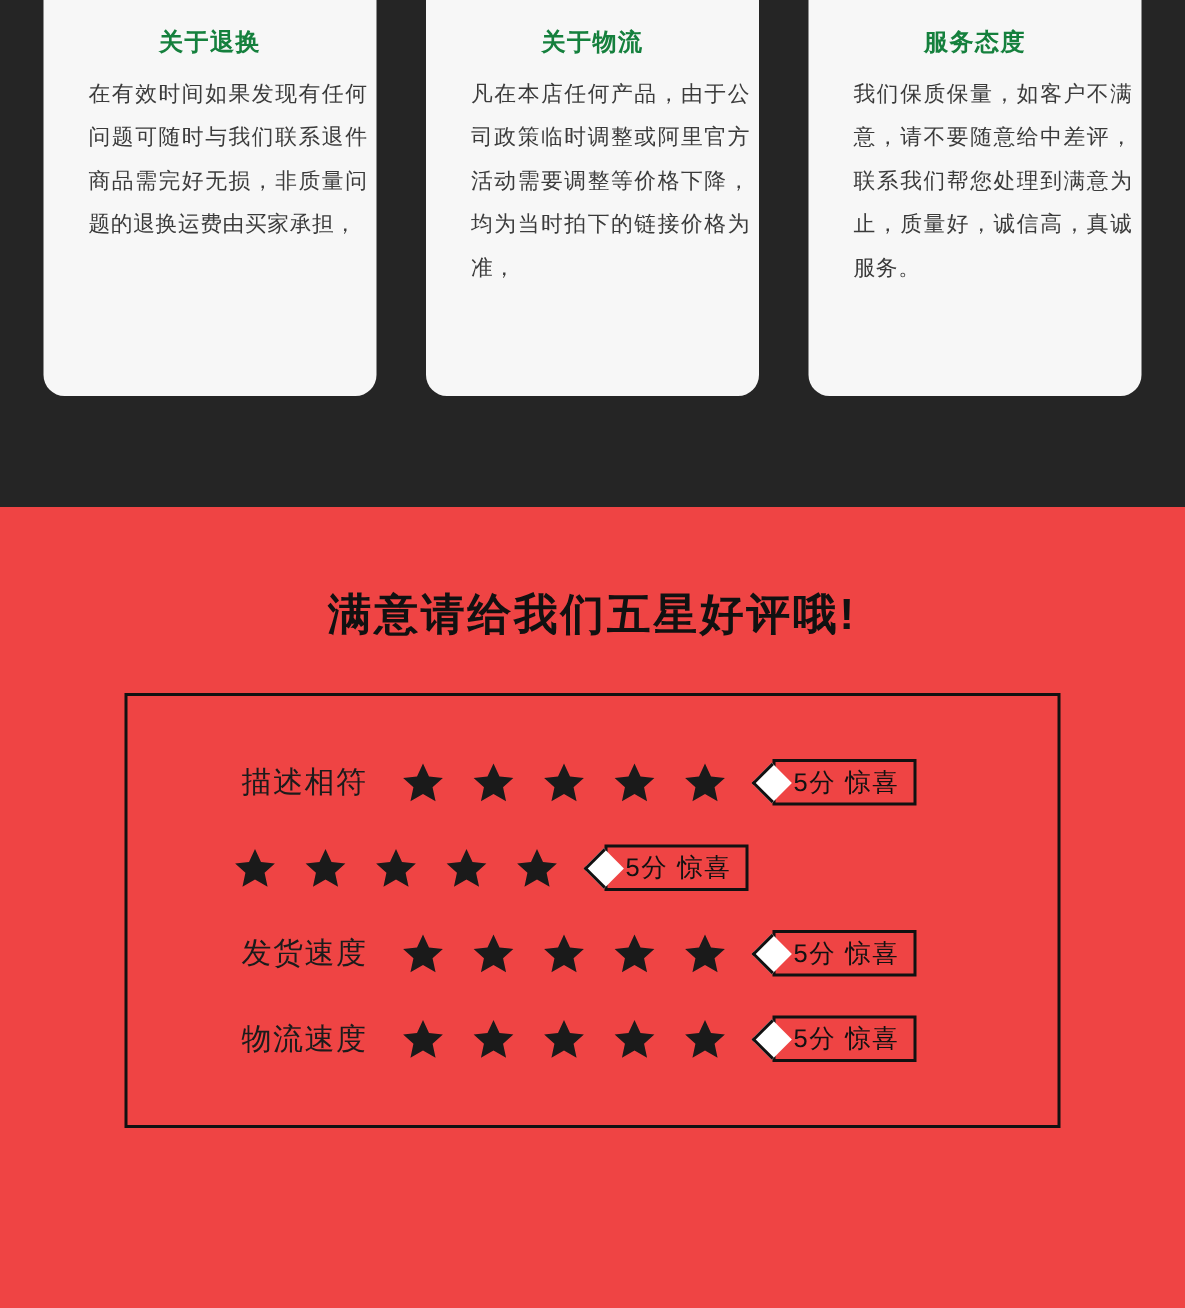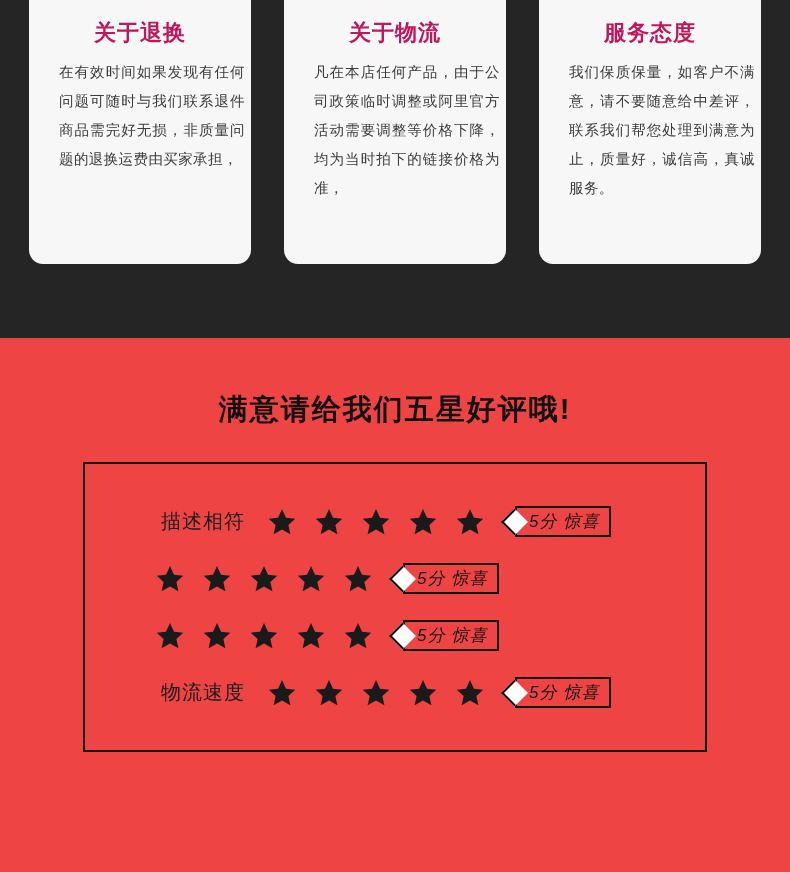--- a/index.html
+++ b/index.html
@@ -49,23 +49,23 @@
     height: 52px;
     display: flex;
     align-items: flex-end;
     justify-content: center;
     margin-top: 0;
   }
   .card-icon svg {
     display: block;
   }
   .card-title {
-    font-size: 22px;
+    font-size: 16px;
     font-weight: bold;
-    color: #be185d;
+    color: #15803d;
     letter-spacing: 1px;
     margin-top: 8px;
     margin-bottom: 10px;
     text-align: center;
   }
   .card-body {
     font-size: 14.5px;
     line-height: 29px;
     color: #3b3b3b;
     text-align: justify;
@@ -129,21 +129,20 @@
     margin-left: 30px;
     border: 2px solid #111111;
     height: 31px;
     display: flex;
     align-items: center;
     padding: 0 10px 0 12px;
     font-size: 17px;
     color: #111111;
     letter-spacing: 1px;
     box-sizing: border-box;
-    font-style: italic;
   }
   .score-tag::before {
     content: "";
     position: absolute;
     left: -12px;
     top: 50%;
     transform: translateY(-50%) rotate(45deg);
     width: 17px;
     height: 17px;
     background: #ffffff;
@@ -251,20 +250,21 @@
               <path d="M12 1.6l3.2 6.9 7.4.8-5.5 5 1.6 7.4-6.7-3.8-6.7 3.8L6.9 14.3l-5.5-5 7.4-.8z" fill="#1a1a1a"></path>
             </svg>
         </div>
         <div class="score-tag">
           <span class="score-num">5分</span>
           <span>惊喜</span>
         </div>
       </div>
 
       <div class="rating-row">
+        <div class="rating-label">发货速度</div>
         <div class="stars">
           <svg class="star" viewBox="0 0 24 24">
               <path d="M12 1.6l3.2 6.9 7.4.8-5.5 5 1.6 7.4-6.7-3.8-6.7 3.8L6.9 14.3l-5.5-5 7.4-.8z" fill="#1a1a1a"></path>
             </svg>
           <svg class="star" viewBox="0 0 24 24">
               <path d="M12 1.6l3.2 6.9 7.4.8-5.5 5 1.6 7.4-6.7-3.8-6.7 3.8L6.9 14.3l-5.5-5 7.4-.8z" fill="#1a1a1a"></path>
             </svg>
           <svg class="star" viewBox="0 0 24 24">
               <path d="M12 1.6l3.2 6.9 7.4.8-5.5 5 1.6 7.4-6.7-3.8-6.7 3.8L6.9 14.3l-5.5-5 7.4-.8z" fill="#1a1a1a"></path>
             </svg>

